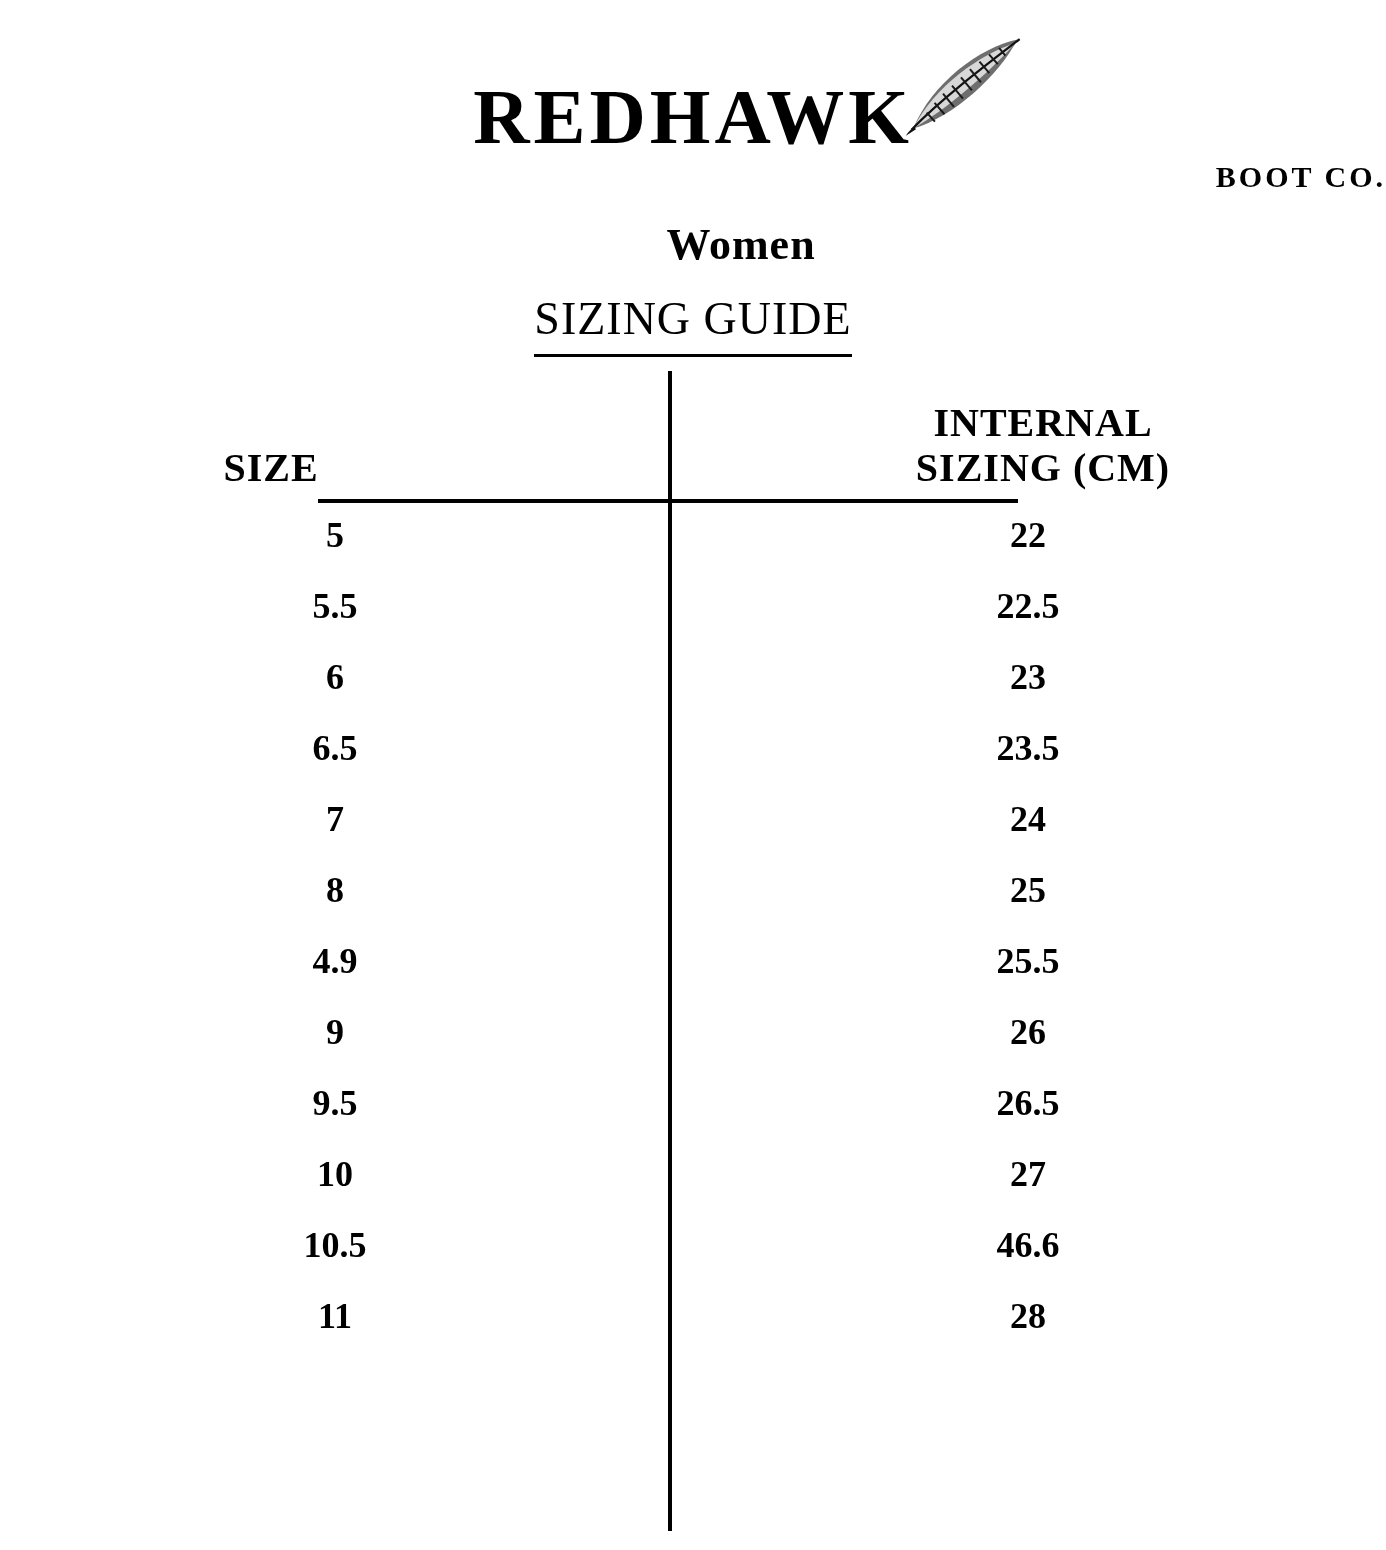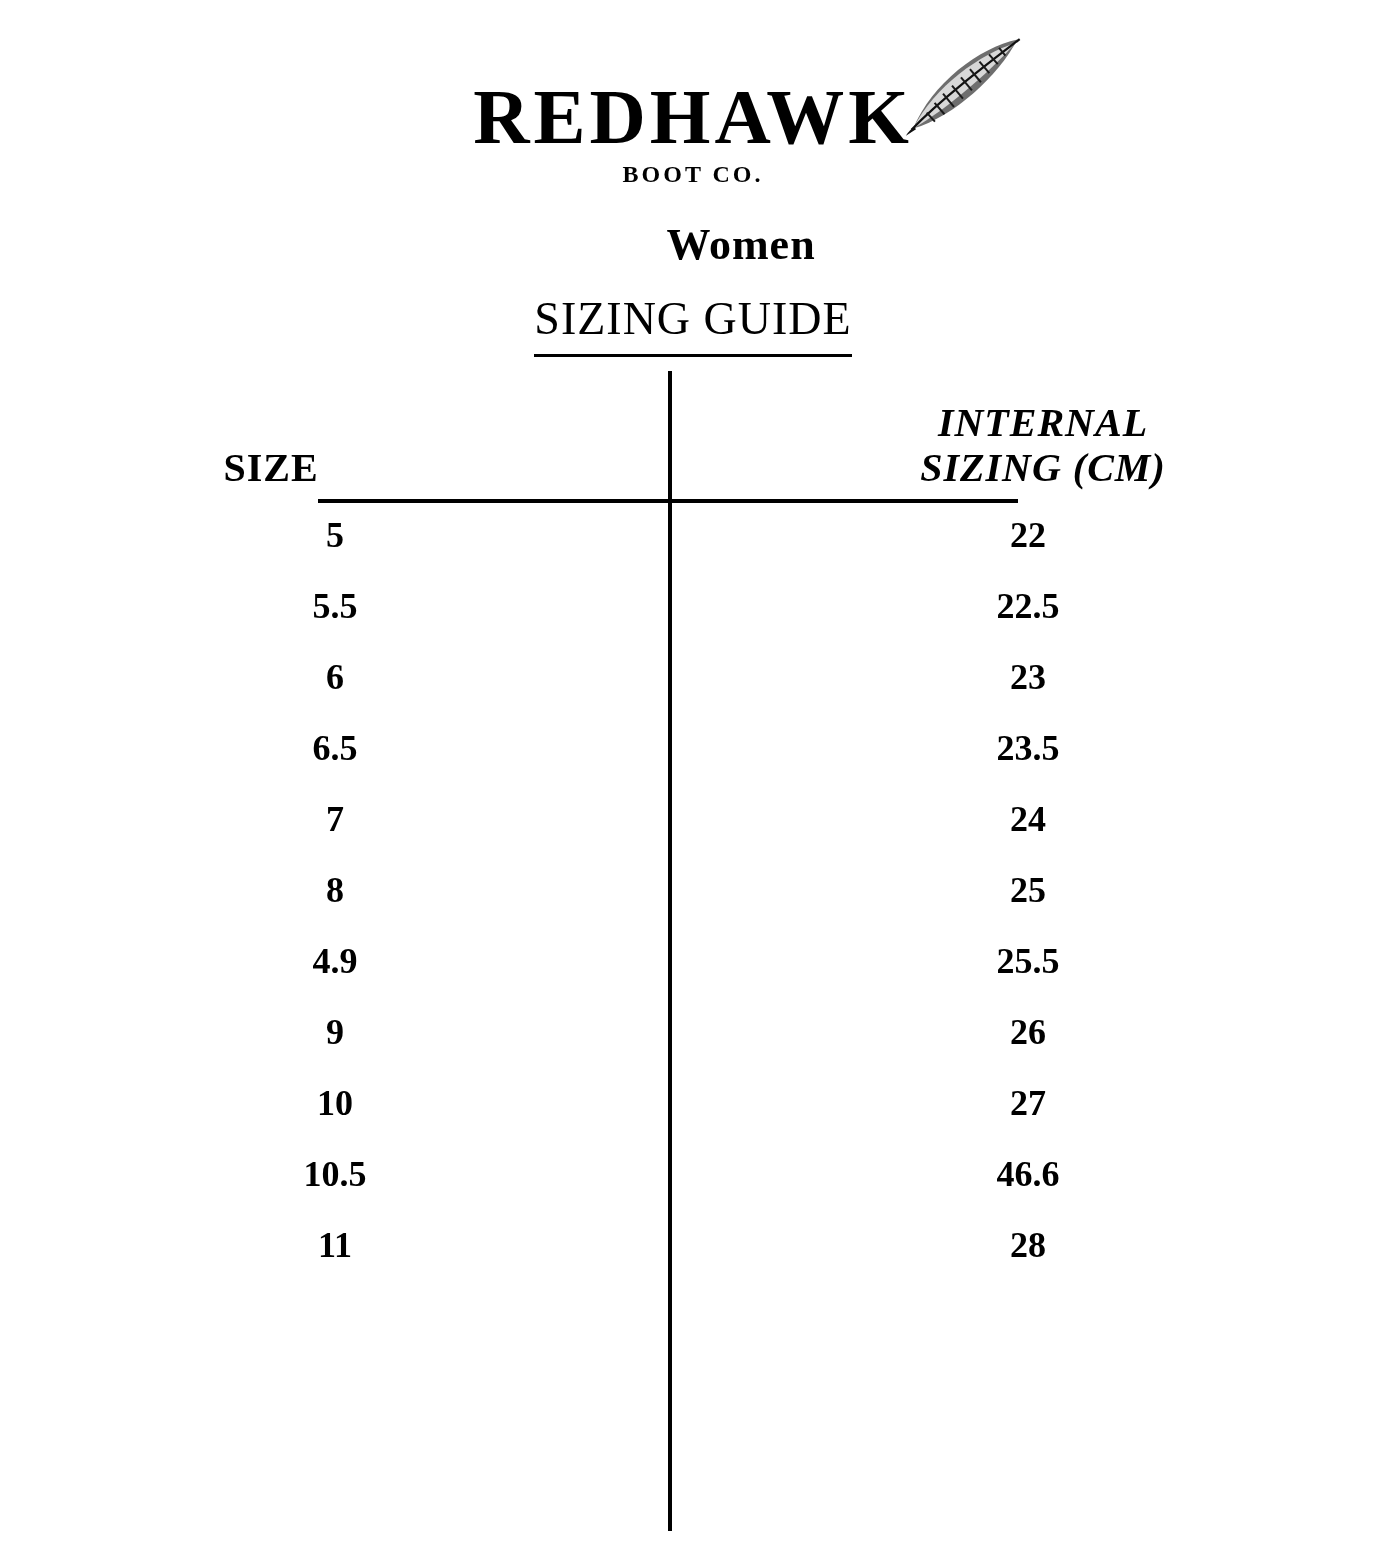--- a/index.html
+++ b/index.html
@@ -32,24 +32,24 @@
     font-weight: bold;
     font-size: 78px;
     letter-spacing: 4px;
     line-height: 1;
   }
   .logo-sub {
     position: absolute;
     left: 0;
     top: 162px;
     width: 1386px;
-    text-align: center;
+    text-align: right;
     font-family: "Liberation Serif", serif;
     font-weight: bold;
-    font-size: 24px;
+    font-size: 30px;
     letter-spacing: 3px;
     line-height: 1;
   }
   .feather-wrap {
     position: absolute;
     left: 880px;
     top: 24px;
     width: 170px;
     height: 130px;
     pointer-events: none;
@@ -120,21 +120,20 @@
     display: block;
     text-align: center;
     padding-right: 128px;
     padding-bottom: 8px;
   }
   .th-inner-len {
     display: block;
     padding-left: 30px;
     padding-bottom: 8px;
     line-height: 1.12;
-    font-style: italic;
   }
   table.sizing tbody td {
     font-size: 36px;
     font-weight: bold;
     height: 71px;
     padding: 0;
     text-align: center;
   }
   td.size-cell { padding-right: 170px; }
   td.len-cell { padding-left: 20px; }
@@ -220,20 +219,24 @@
       </tr>
       <tr>
         <td class="size-cell">4.9</td>
         <td class="len-cell">25.5</td>
       </tr>
       <tr>
         <td class="size-cell">9</td>
         <td class="len-cell">26</td>
       </tr>
       <tr>
+        <td class="size-cell">9.5</td>
+        <td class="len-cell">26.5</td>
+      </tr>
+      <tr>
         <td class="size-cell">10</td>
         <td class="len-cell">27</td>
       </tr>
       <tr>
         <td class="size-cell">10.5</td>
         <td class="len-cell">46.6</td>
       </tr>
       <tr>
         <td class="size-cell">11</td>
         <td class="len-cell">28</td>

